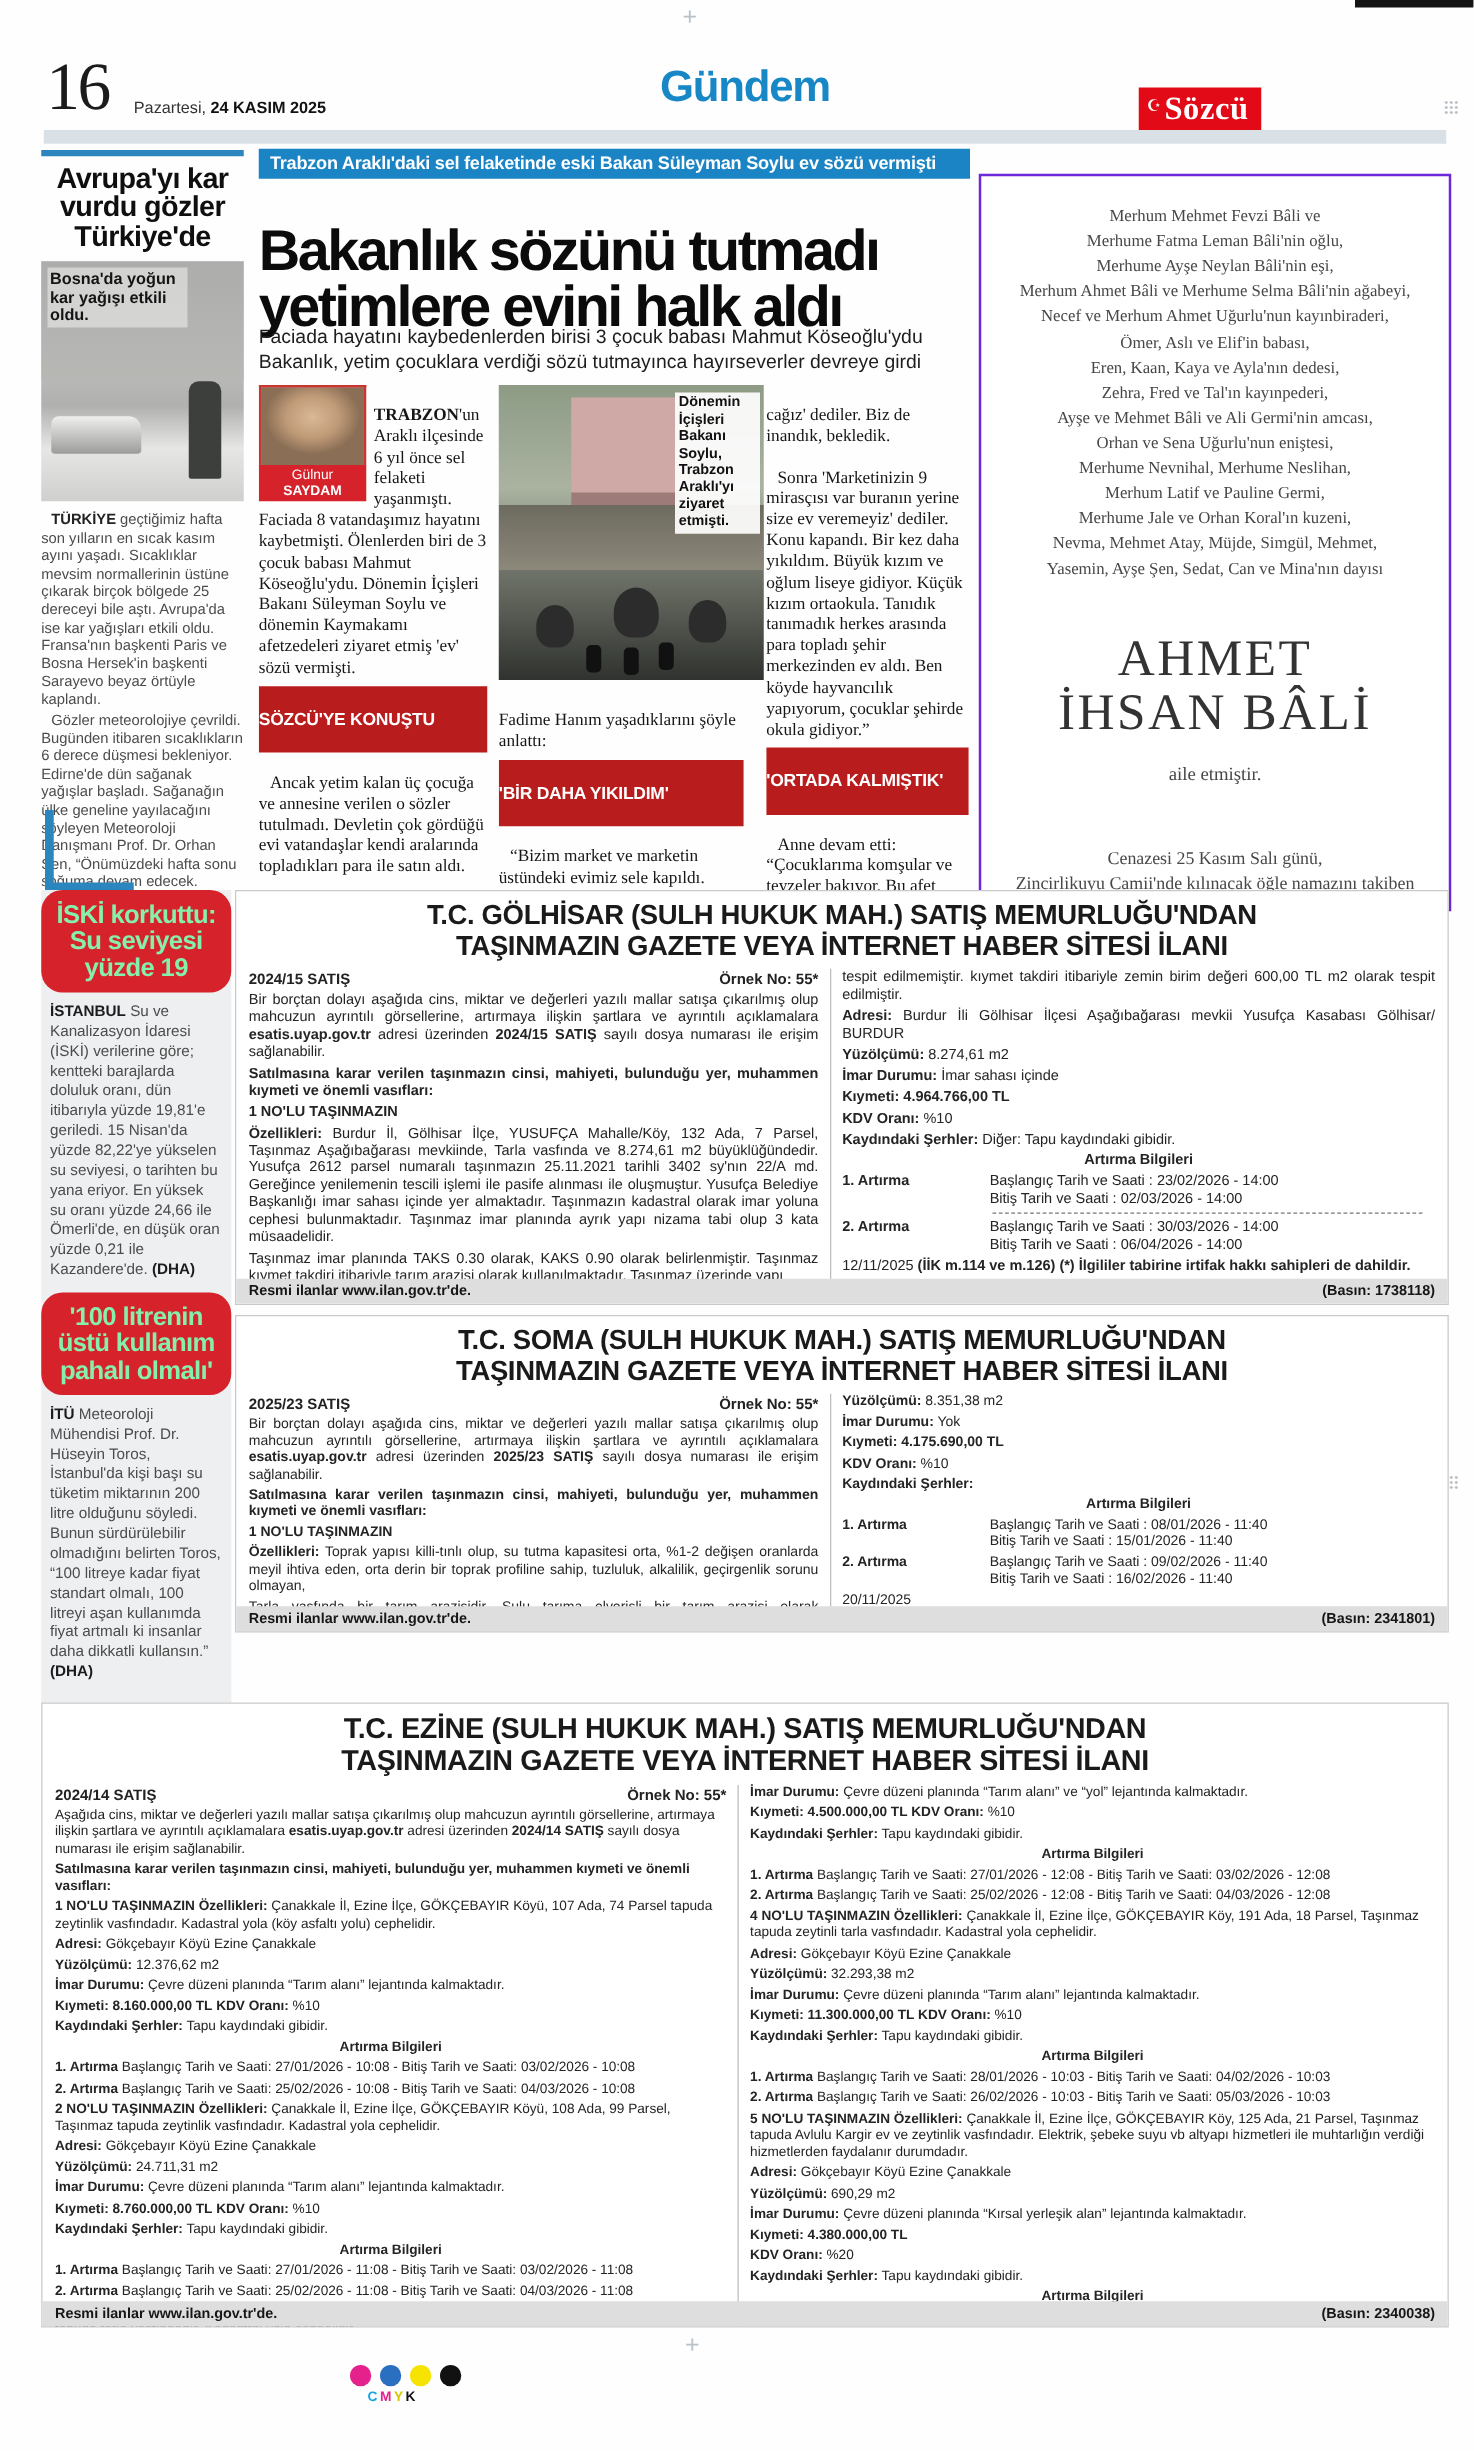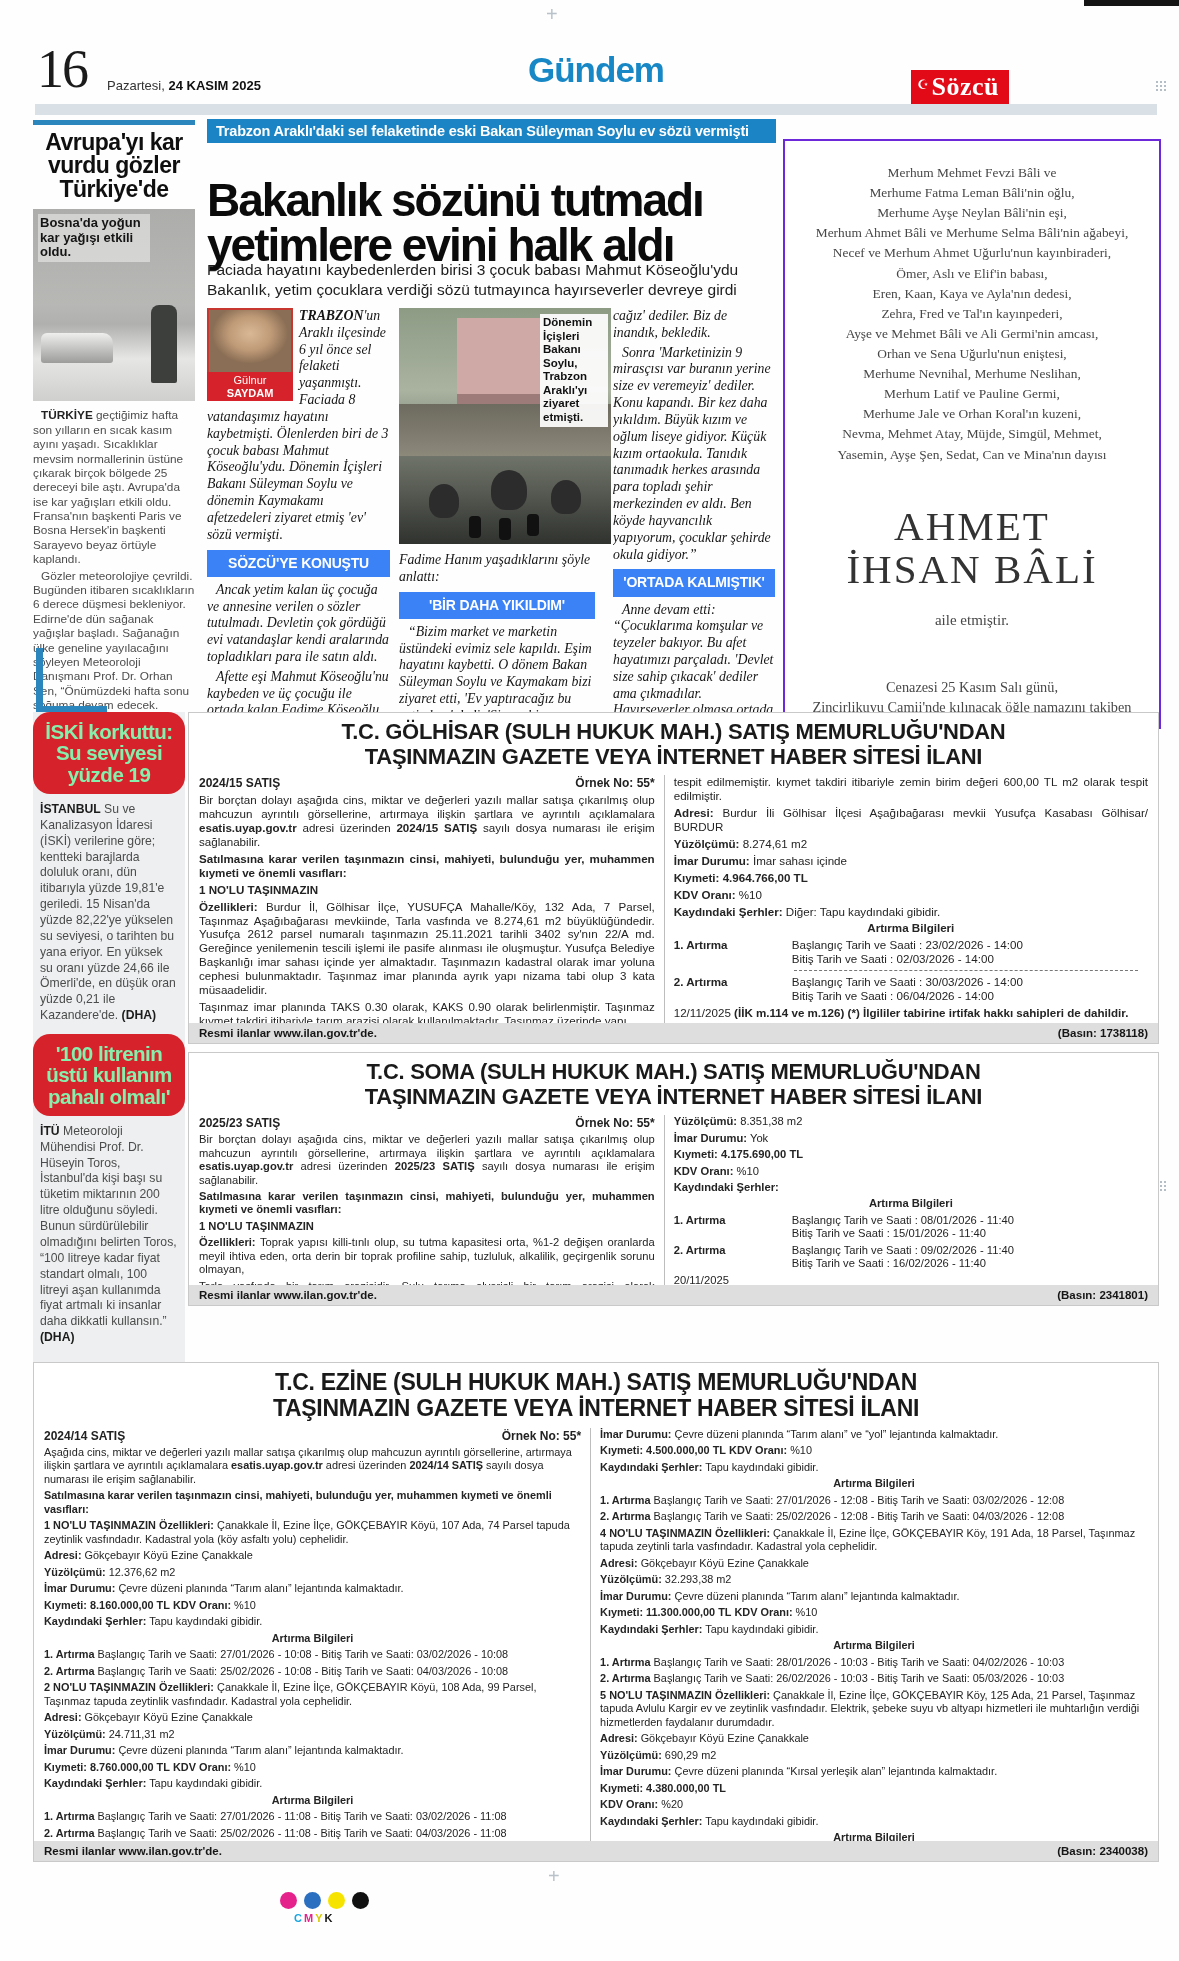--- a/index.html
+++ b/index.html
@@ -48,35 +48,35 @@
 
   
   .mainart{position:absolute;left:205px;top:114px;width:572px;height:598px;}
   .kicker{position:absolute;left:2px;top:5px;width:560px;background:#1a84c4;color:#fff;
      font-weight:bold;font-size:14.5px;padding:4px 0 4px 9px;letter-spacing:-0.2px;}
   .headline{position:absolute;left:2px;top:33px;width:568px;font-size:46px;font-weight:800;
      line-height:0.99;letter-spacing:-2px;color:#0b0b0b;}
   .subhead{position:absolute;left:2px;top:146px;width:568px;font-size:15.5px;line-height:1.3;color:#1d1d1d;}
   .m-col{position:absolute;top:194px;font-family:"Liberation Serif",serif;font-size:13.8px;
      line-height:1.22;color:#161616;text-align:left;}
-  .m-col p{margin:0 0 3px;text-indent:9px;font-style:italic;}
+  .m-col p{margin:16px 0 3px;text-indent:9px;}
   .m-col p.noind{text-indent:0;}
   .colA{left:2px;width:183px;height:404px;overflow:hidden;}
   .colB{left:194px;top:438px;width:196px;height:160px;overflow:hidden;}
   .colC{left:408px;width:162px;height:404px;overflow:hidden;}
   .byline{float:left;width:86px;margin:0 6px 3px 0;}
   .byline .face{height:62px;background:
      radial-gradient(38px 30px at 50% 38%, #d9b896 0%, #c09b78 55%, #8a6e55 100%),
      linear-gradient(180deg,#777 0%, #999 100%);
      border:2px solid #c8372f;border-bottom:none;}
   .byline .bname{background:#d6222a;color:#fff;text-align:center;font-family:"Liberation Sans",sans-serif;
      font-size:11px;line-height:1.15;font-weight:bold;padding:2px 0;}
   .byline .bname .fn{font-weight:normal;}
-  .redhead{display:block;background:#3b82f6;color:#fff;font-family:"Liberation Sans",sans-serif;
-     font-weight:bold;font-size:14px;text-align:center;padding:5px 0;margin:6px 0 5px;letter-spacing:-0.2px;}
+  .redhead{display:block;background:#b91c1c;color:#fff;font-family:"Liberation Sans",sans-serif;
+     font-weight:bold;font-size:14px;text-align:left;padding:18px 0;margin:6px 0 5px;letter-spacing:-0.2px;}
   .floodphoto{position:absolute;left:194px;top:194px;width:212px;height:236px;overflow:hidden;
      background:linear-gradient(180deg,#8d9b85 0%,#aab3a0 35%,#7c8176 55%,#565a52 78%,#2f322e 100%);}
   .floodphoto .house{position:absolute;left:58px;top:10px;width:92px;height:86px;background:#cfa9a6;
      box-shadow:inset 0 -10px 0 #9c7b79;}
   .floodphoto .rubble{position:absolute;left:0;top:96px;width:100%;height:52px;
      background:linear-gradient(180deg,#6d6a5f,#8c887a);}
   .floodphoto .head{position:absolute;width:30px;height:34px;border-radius:50% 50% 40% 40%;background:#2c2c2c;}
   .floodphoto .mic{position:absolute;width:12px;height:22px;border-radius:4px;background:#111;}
   .floodcap{position:absolute;right:3px;top:6px;width:62px;font-weight:bold;
      font-size:11.5px;line-height:1.18;color:#101010;background:rgba(255,255,255,.92);

